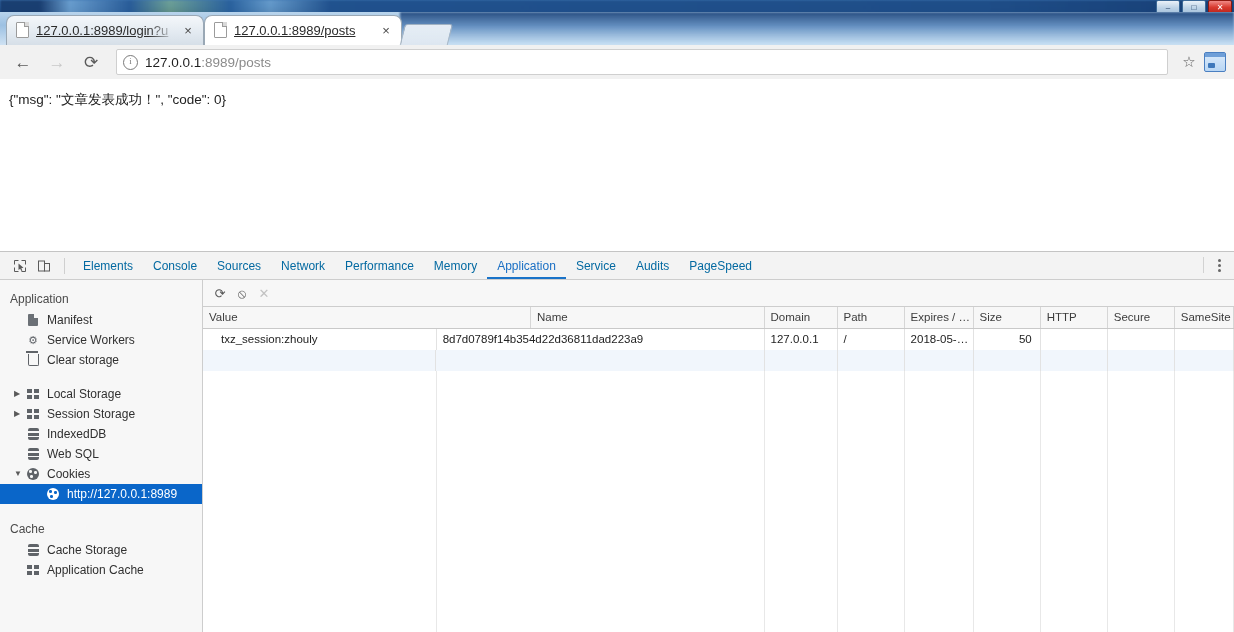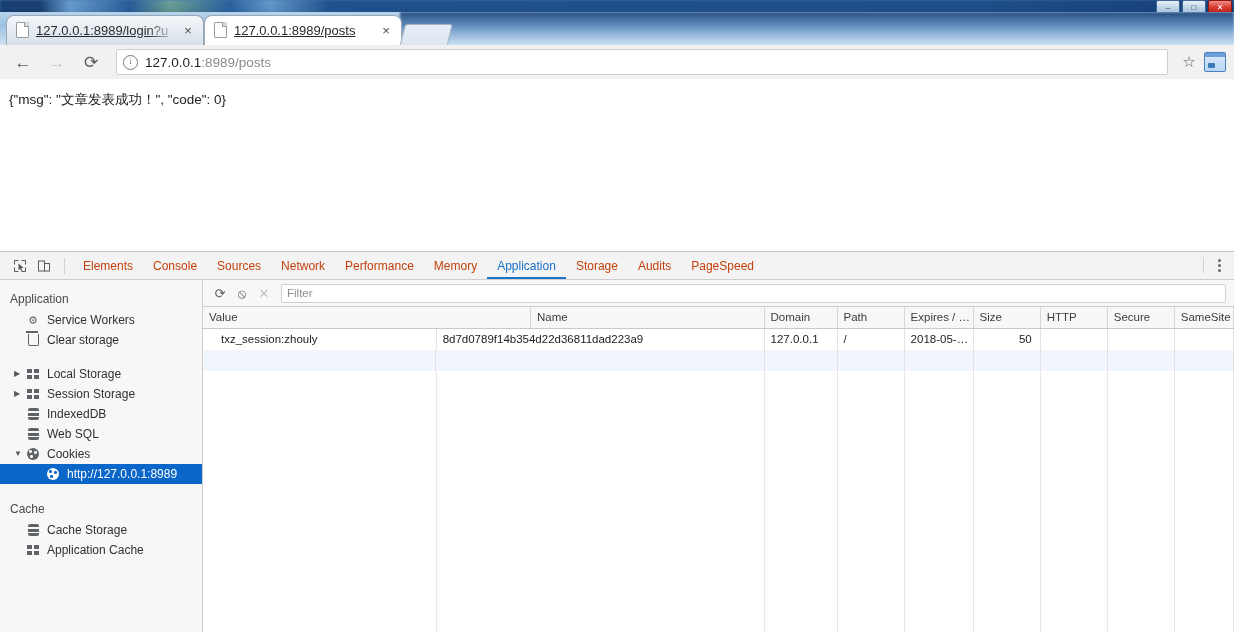--- a/index.html
+++ b/index.html
@@ -168,21 +168,21 @@
     display:flex;align-items:center;position:relative;
   }
   .dt-icobtn{
     width:24px;height:24px;display:flex;align-items:center;justify-content:center;
     color:#5a5a5a;
   }
   .dt-icobtn.first{margin-left:8px;}
   .dt-sep{width:1px;height:16px;background:#cfcfcf;margin:0 8px;}
   .dt-tab{
     padding:0 10px;height:26px;line-height:26px;
-    font-size:12px;color:#c2410c;white-space:nowrap;
+    font-size:12px;color:#0369a1;white-space:nowrap;
     border-bottom:2px solid transparent;box-sizing:border-box;
   }
   .dt-tab.active{color:#1a6fc4;border-bottom-color:#1a73c8;}
   .dt-menu{
     position:absolute;right:6px;top:3px;width:18px;height:20px;
     display:flex;flex-direction:column;align-items:center;justify-content:center;gap:2px;
   }
   .dt-menu i{display:block;width:3px;height:3px;background:#666;border-radius:50%;}
   .dt-vsep{
     position:absolute;right:30px;top:5px;width:1px;height:16px;background:#d2d2d2;
@@ -364,38 +364,44 @@
       </div>
       <div class="dt-sep"></div>
 
       <div class="dt-tab">Elements</div>
       <div class="dt-tab">Console</div>
       <div class="dt-tab">Sources</div>
       <div class="dt-tab">Network</div>
       <div class="dt-tab">Performance</div>
       <div class="dt-tab">Memory</div>
       <div class="dt-tab active">Application</div>
-      <div class="dt-tab">Storage</div>
+      <div class="dt-tab">Service</div>
       <div class="dt-tab">Audits</div>
       <div class="dt-tab">PageSpeed</div>
 
       <div class="dt-vsep"></div>
       <div class="dt-menu">
           <i></i>
           <i></i>
           <i></i>
         </div>
     </div>
 
     <div class="dt-body">
 
       <div class="dt-side">
 
         <div class="sec-title">Application</div>
         <div class="side-item">
+          <span class="side-ico">
+              <span class="ico-doc"></span>
+            </span>
+          <span>Manifest</span>
+        </div>
+        <div class="side-item">
           <span class="side-ico">⚙</span>
           <span>Service Workers</span>
         </div>
         <div class="side-item">
           <span class="side-ico">
               <span class="ico-trash"></span>
             </span>
           <span>Clear storage</span>
         </div>
 
@@ -455,23 +461,20 @@
           <span>Application Cache</span>
         </div>
       </div>
 
       <div class="dt-main">
 
         <div class="ck-toolbar">
           <div class="ck-btn">⟳</div>
           <div class="ck-btn">⦸</div>
           <div class="ck-btn disabled">✕</div>
-          <div class="filterbox">
-            <span class="ph">Filter</span>
-          </div>
         </div>
 
         <div class="grid">
           <div class="grid-head">
             <div class="gh" style="width:333px">Value</div>
             <div class="gh" style="width:237px">Name</div>
             <div class="gh" style="width:74px">Domain</div>
             <div class="gh" style="width:68px">Path</div>
             <div class="gh" style="width:70px">Expires / …</div>
             <div class="gh" style="width:68px">Size</div>

